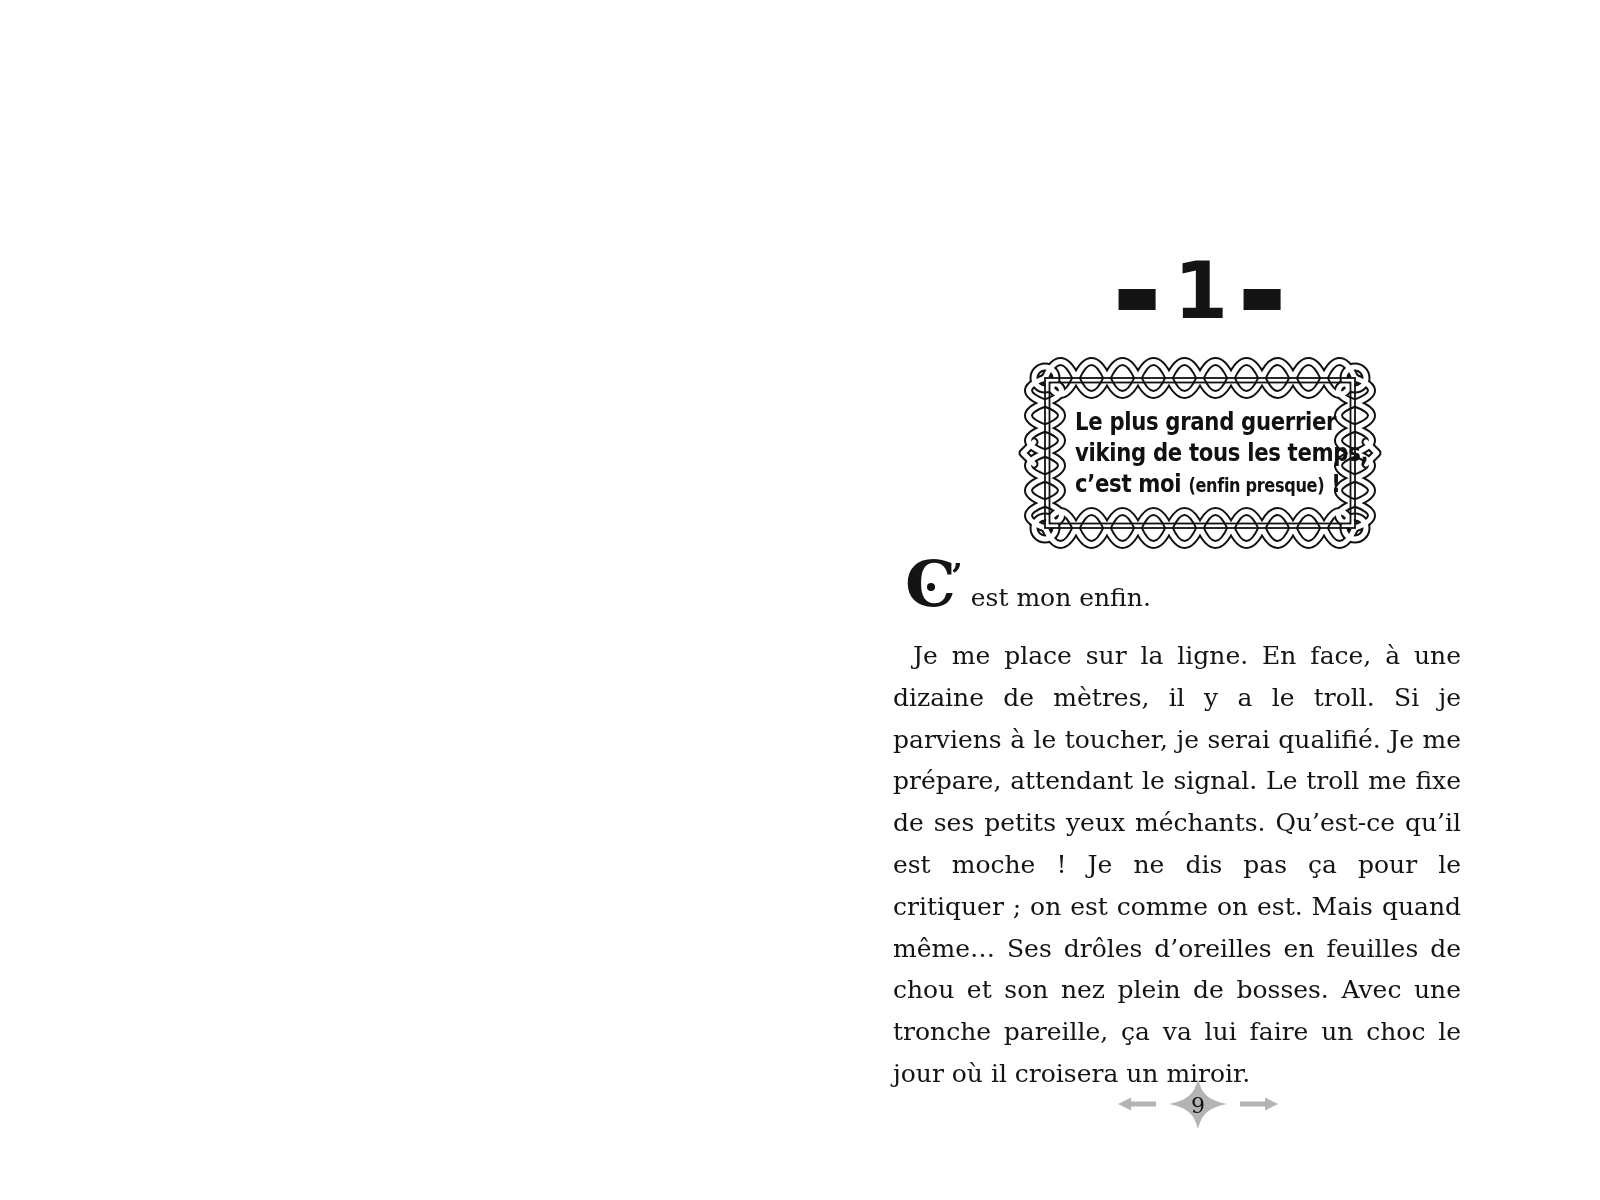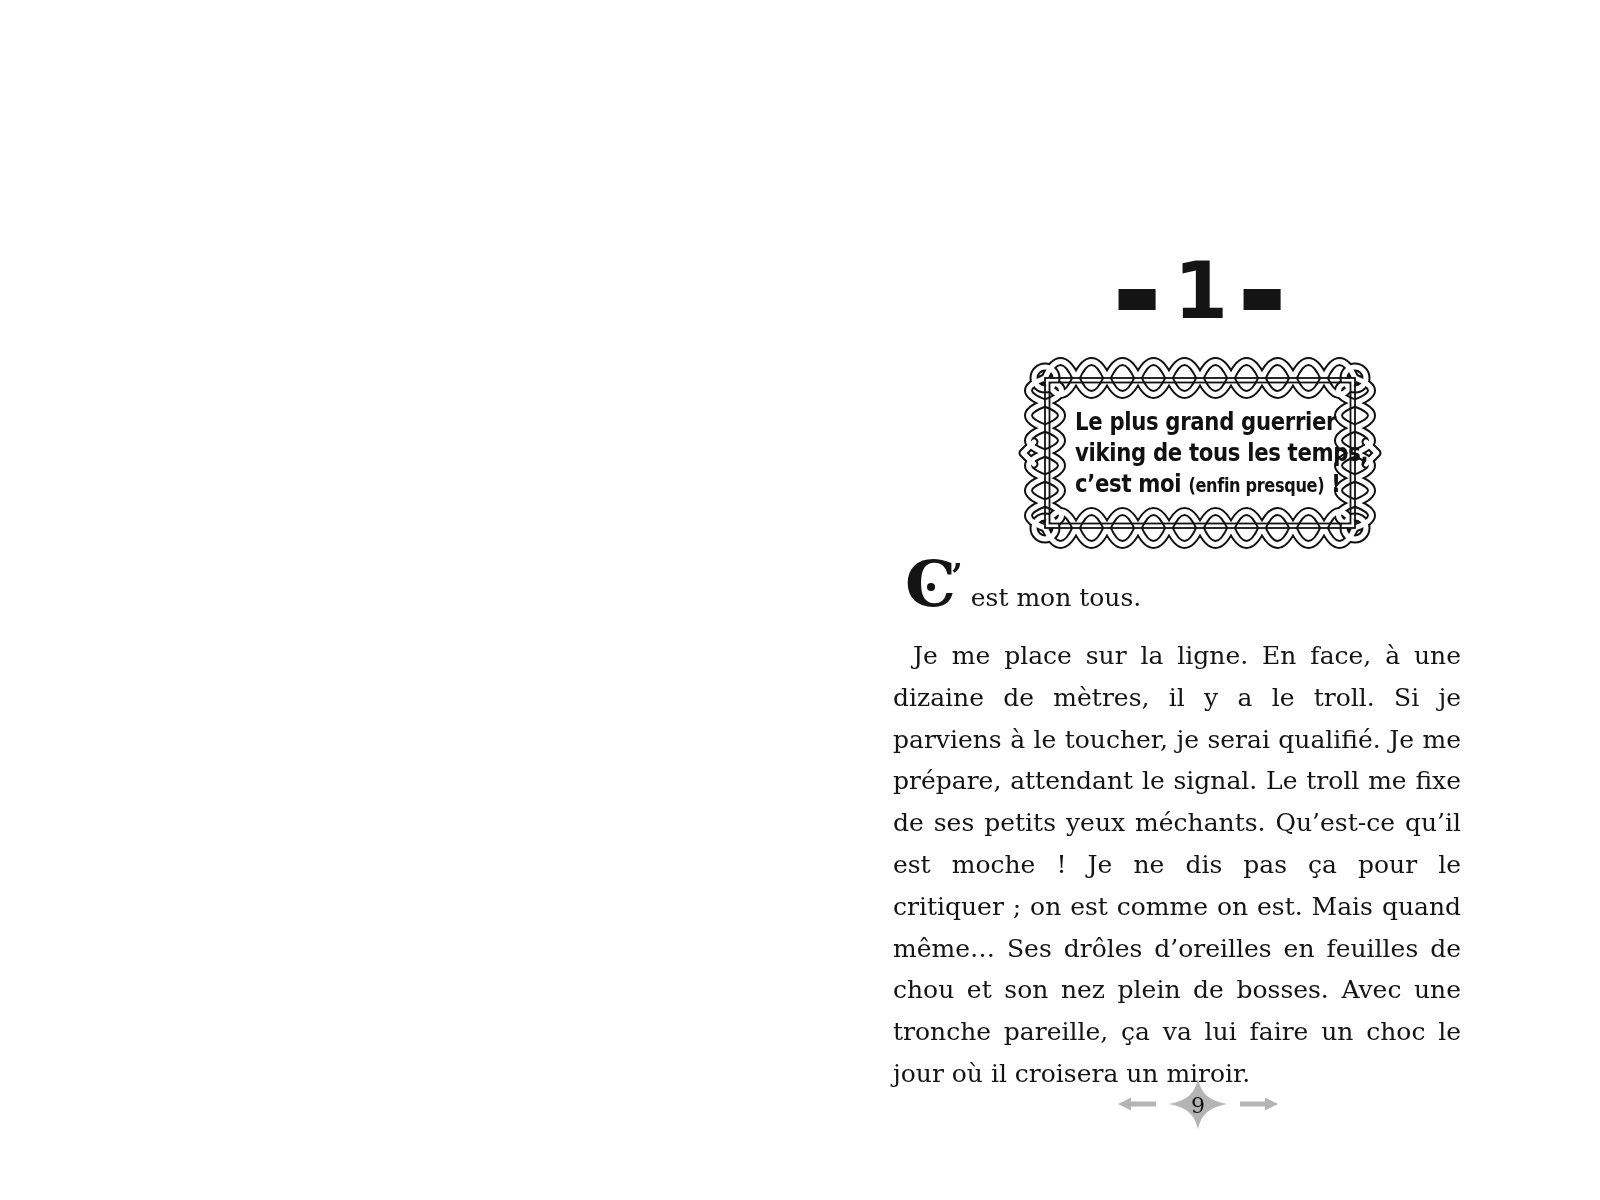--- a/index.html
+++ b/index.html
@@ -129,21 +129,21 @@
         <div>Le plus grand guerrier</div>
         <div>viking de tous les temps,</div>
         <div><span>c’est moi</span>
           <span class="small">(enfin presque)</span>
           <span>!</span>
         </div>
       </div>
     </div>
 
     <div class="body-text">
-      <p class="opening"><span class="dropcap-wrap"><span class="dropcap">C</span><span class="dropcap-dot"></span></span><span class="apos">’</span><span class="opening-rest">est mon tous.</span></p>
+      <p class="opening"><span class="dropcap-wrap"><span class="dropcap">C</span><span class="dropcap-dot"></span></span><span class="apos">’</span><span class="opening-rest">est mon enfin.</span></p>
       <p class="para">Je me place sur la ligne. En face, à une dizaine de mètres, il y a le troll. Si je parviens à le toucher, je serai qualifié. Je me prépare, attendant le signal. Le troll me fixe de ses petits yeux méchants. Qu’est-ce qu’il est moche ! Je ne dis pas ça pour le critiquer ; on est comme on est. Mais quand même… Ses drôles d’oreilles en feuilles de chou et son nez plein de bosses. Avec une tronche pareille, ça va lui faire un choc le jour où il croisera un miroir.</p>
     </div>
 
     <div class="footer">
       <svg width="38" height="14" viewBox="0 0 38 14">
         <polygon points="0,7 13,0.5 13,4.5 38,4.5 38,9.5 13,9.5 13,13.5" fill="#b4b4b4"></polygon>
       </svg>
       <div class="diamond-wrap">
         <svg width="58" height="50" viewBox="-29 -25 58 50">
           <path d="M0 -25 C4 -10 10 -4 29 0 C10 4 4 10 0 25 C-4 10 -10 4 -29 0 C-10 -4 -4 -10 0 -25 Z" fill="#b4b4b4"></path>

